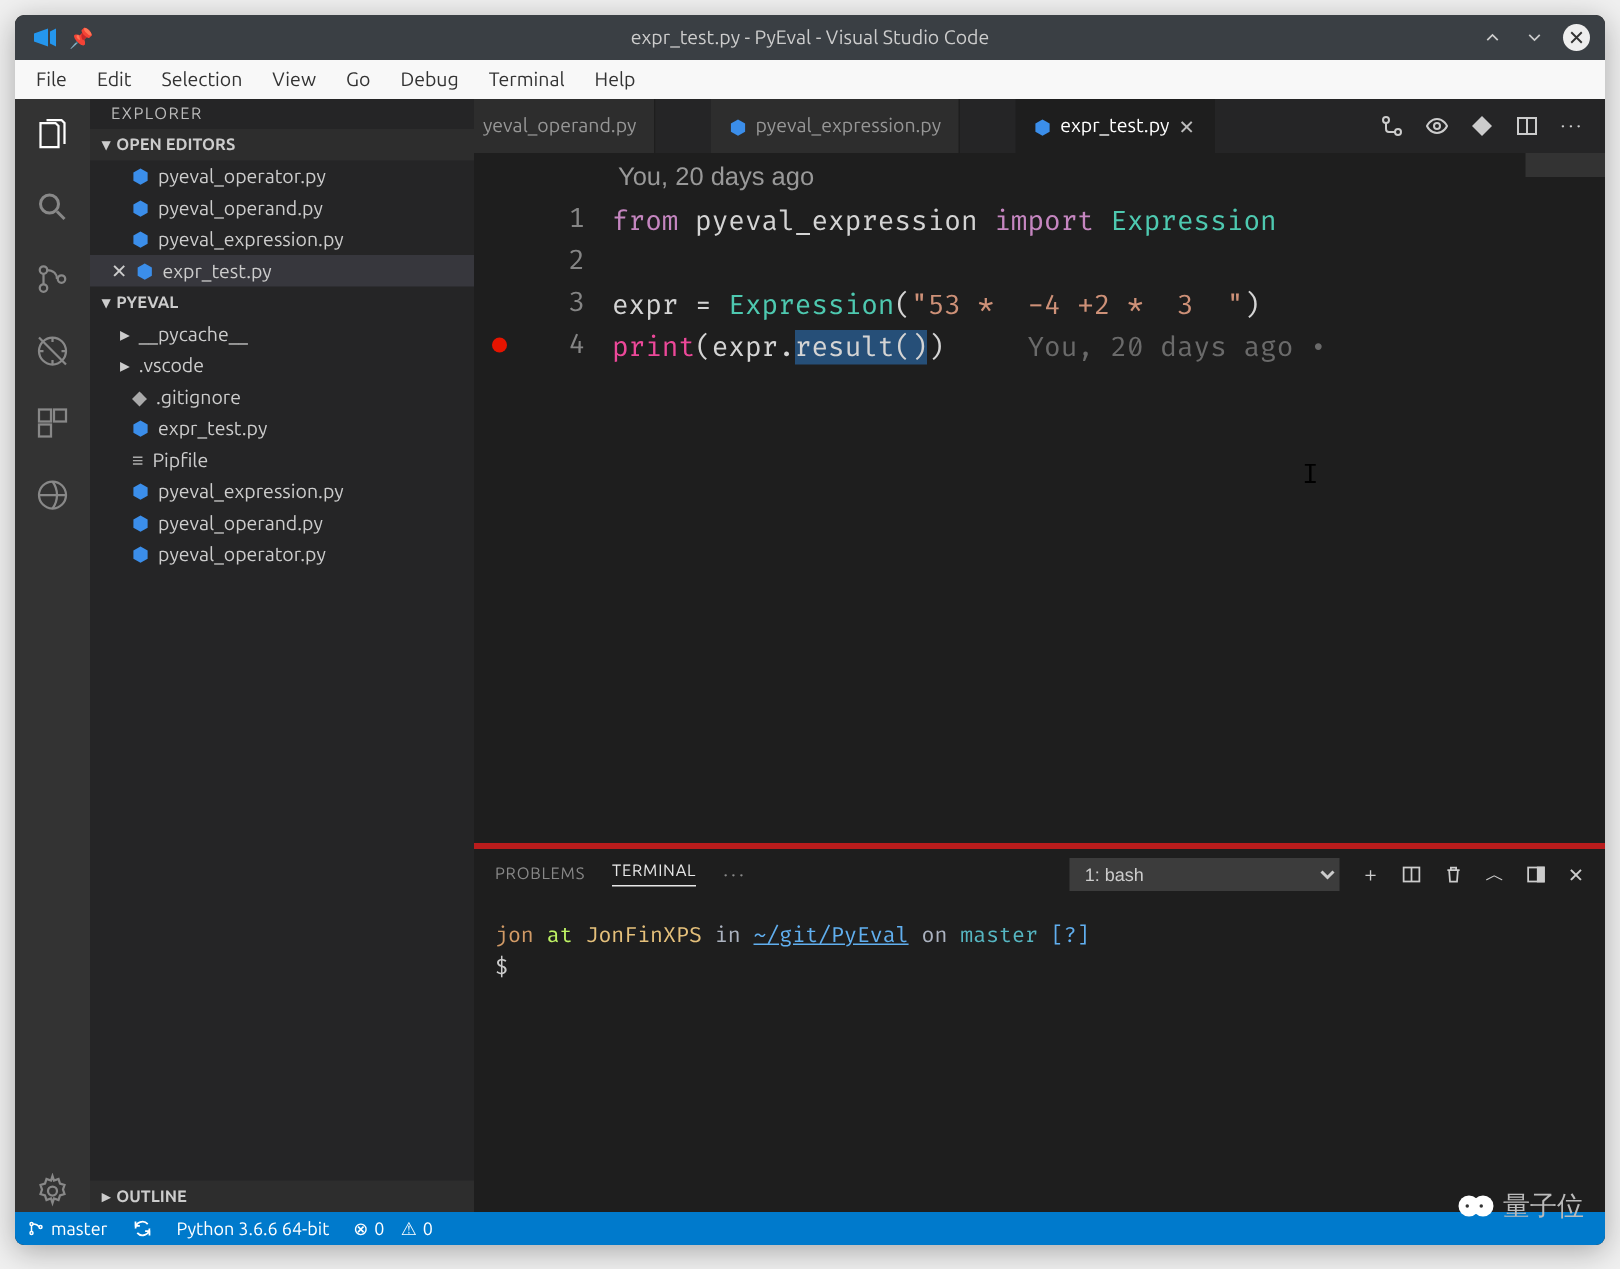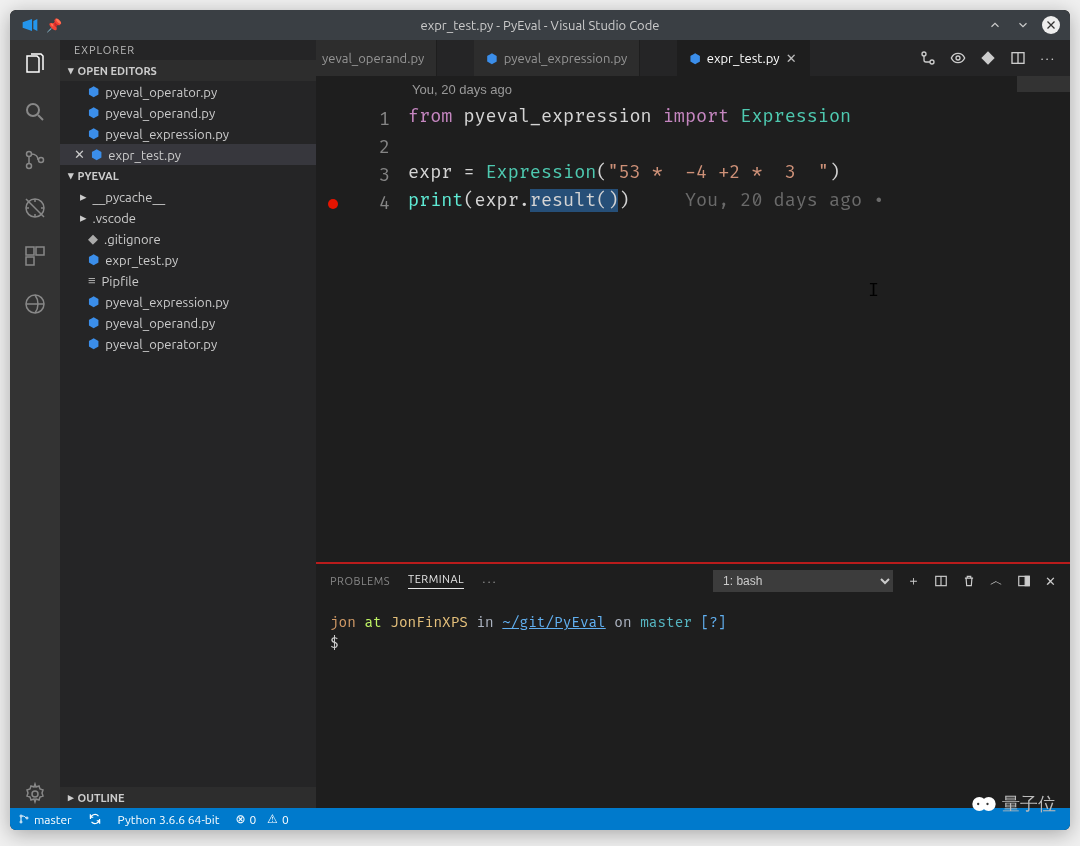--- a/index.html
+++ b/index.html
@@ -32,28 +32,28 @@
 .tab { display:flex; align-items:center; gap:6px; padding:0 12px; height:100%; color:#969696; background:#2d2d2d; border-right:1px solid #1e1e1e; font-size:13px; }
 .tab.partial { padding-left:6px; }
 .tab.active { background:#1e1e1e; color:#fff; }
 .tab .close { opacity:0.7; }
 .tab-actions { margin-left:auto; display:flex; align-items:center; gap:14px; padding:0 14px; color:#ccc; }
 .editor { flex:1; display:flex; font-family:"Fira Code",Consolas,monospace; font-size:18px; background:#1e1e1e; position:relative; overflow:hidden; }
 .gutter { width:92px; background:#1e1e1e; color:#858585; text-align:right; padding-top:30px; }
 .gutter .ln { padding:0 18px 0 0; height:28px; line-height:28px; position:relative; }
 .gutter .bp::before { content:""; width:10px; height:10px; background:#e51400; border-radius:50%; position:absolute; left:12px; top:9px; }
 .code { flex:1; padding-top:4px; color:#d4d4d4; overflow:hidden; }
-.codelens { color:#999; font-size:13px; padding:2px 0 6px 4px; font-family:-apple-system,sans-serif; }
+.codelens { color:#999; font-size:17px; padding:2px 0 6px 4px; font-family:-apple-system,sans-serif; }
 .cl { height:28px; line-height:28px; white-space:pre; }
-.kw { color:#c586c0; } .fn{color:#5eead4;} .str{color:#ce9178;} .cls{color:#4ec9b0;}
+.kw { color:#c586c0; } .fn{color:#ec4899;} .str{color:#ce9178;} .cls{color:#4ec9b0;}
 .sel-bg { background:#264f78; }
 .inline-ann { color:#6a6a6a; }
 .minimap { position:absolute; right:0; top:0; width:54px; bottom:0; background:#1e1e1e; border-left:1px solid #1e1e1e; }
 .minimap .mm-top { position:absolute; top:0; left:0; right:0; height:16px; background:#333; }
-.panel { height:246px; background:#1e1e1e; border-top:2px solid #b91c1c; display:flex; flex-direction:column; }
+.panel { height:246px; background:#1e1e1e; border-top:4px solid #b91c1c; display:flex; flex-direction:column; }
 .panel-tabs { display:flex; align-items:center; height:34px; padding:0 14px; gap:18px; color:#888; }
 .panel-tabs .pt { font-size:11px; letter-spacing:.5px; }
 .panel-tabs .pt.active { color:#e7e7e7; border-bottom:1px solid #e7e7e7; padding-bottom:3px; }
 .panel-right { margin-left:auto; display:flex; align-items:center; gap:14px; color:#ccc; }
 .term-sel { background:#3c3c3c; color:#ccc; border:none; font-size:12px; padding:3px 6px; width:180px; }
 .terminal-body { flex:1; font-family:"Fira Code",Consolas,monospace; font-size:14px; color:#ccc; padding:14px 14px 6px 14px; line-height:1.5; }
 .t-user{color:#d19a66;} .t-at{color:#bef264;} .t-host{color:#e5c07b;} .t-in{color:#abb2bf;} .t-path{color:#61afef;text-decoration:underline;} .t-on{color:#abb2bf;} .t-branch{color:#56b6c2;} .t-flag{color:#61afef;}
 .statusbar { height:22px; background:#007acc; display:flex; align-items:center; color:#fff; font-size:12px; }
 .sb-item { padding:0 8px; display:flex; align-items:center; gap:4px; }
 .sb-right { margin-left:auto; display:flex; align-items:center; }
@@ -88,20 +88,30 @@
           </svg>
         </span>
       <span class="win-btn win-close">
           <svg width="12" height="12" viewBox="0 0 24 24">
             <path stroke="#333" stroke-width="2.5" d="M5 5l14 14M19 5L5 19"></path>
           </svg>
         </span>
     </div>
   </div>
 
+  <div class="menubar">
+    <span>File</span>
+    <span>Edit</span>
+    <span>Selection</span>
+    <span>View</span>
+    <span>Go</span>
+    <span>Debug</span>
+    <span>Terminal</span>
+    <span>Help</span>
+  </div>
 
   <div class="main-area">
 
     <div class="activitybar">
       <div class="act active">
           <svg width="24" height="24" viewBox="0 0 24 24" fill="none" stroke="currentColor" stroke-width="1.5">
             <path d="M4 4h10l2 2v14H4V4z"></path>
             <path d="M8 2h10l2 2v14"></path>
           </svg>
         </div>

